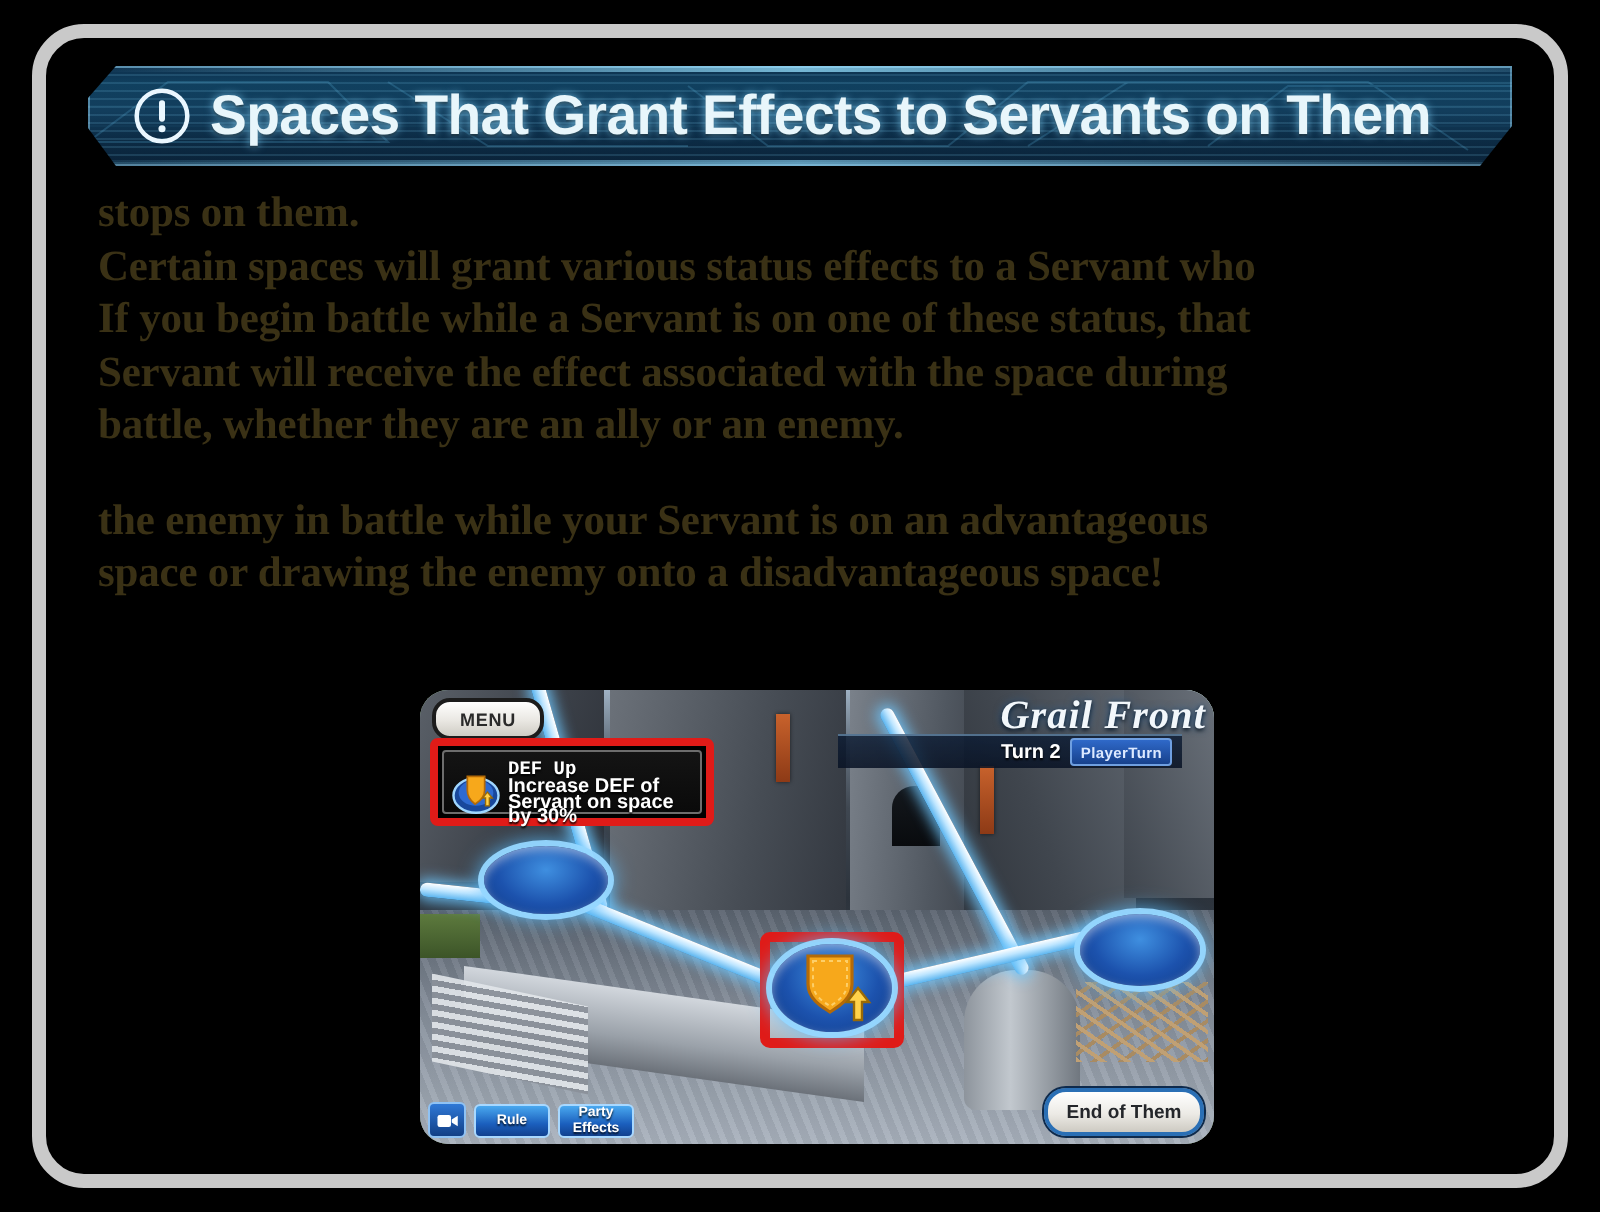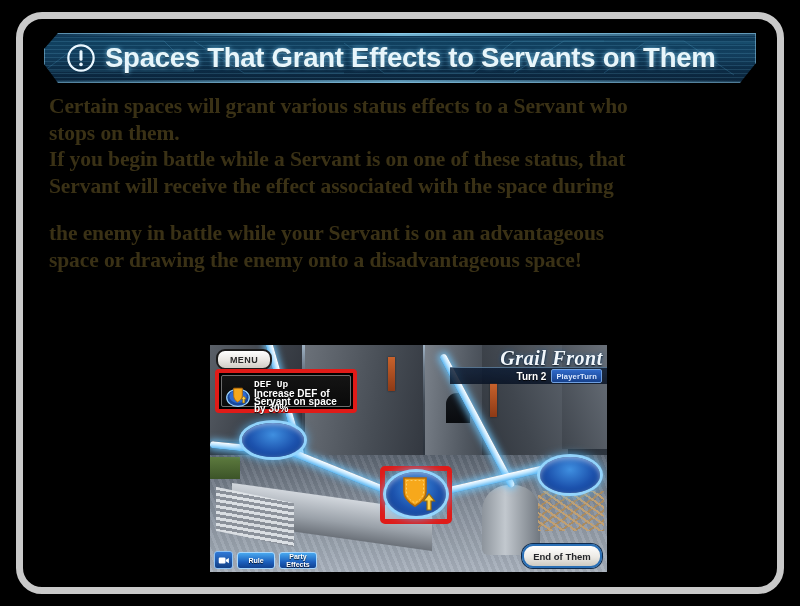--- a/index.html
+++ b/index.html
@@ -97,20 +97,21 @@
   #body-copy .para-gap{margin-top:21px;}
   .bodyline{display:block;white-space:nowrap;}
 
   
   #game-shot{
     position:absolute;left:187px;top:326px;
     width:397px;height:227px;
     background:#4d7c0f;
     overflow:hidden;
     box-shadow:0 0 0 1px #000;
+    border-radius:14px;
   }
   
   .map-base{
     position:absolute;inset:0;
     background:
       radial-gradient(ellipse 60% 45% at 22% 88%, #9aa0a6 0%, rgba(154,160,166,0) 62%),
       radial-gradient(ellipse 50% 40% at 52% 92%, #b3b8bd 0%, rgba(179,184,189,0) 60%),
       radial-gradient(ellipse 40% 35% at 80% 96%, #8e949c 0%, rgba(142,148,156,0) 62%),
       linear-gradient(180deg,#9fb2c4 0%, #6d7a88 10%, #3f4751 26%, #2c333c 46%, #3b434d 66%, #59616b 84%, #6e7884 100%);
   }
@@ -257,22 +258,22 @@
   
   #grail-front-label{
     position:absolute;right:4px;top:2px;
     font-family:"Liberation Serif", serif;
     font-style:italic;font-weight:bold;font-size:20px;
     color:#f2f7fb;
     text-shadow:0 0 4px rgba(40,90,140,.9),0 1px 2px #000;
     letter-spacing:.6px;
   }
   #turn-bar{
-    position:absolute;right:0;top:22px;
-    width:157px;height:17px;
+    position:absolute;right:16px;top:22px;
+    width:172px;height:17px;
     background:linear-gradient(180deg,rgba(12,28,52,.82),rgba(8,18,36,.86));
     border-top:1px solid rgba(150,200,240,.5);
     display:flex;align-items:center;justify-content:flex-end;
     gap:5px;padding-right:5px;box-sizing:border-box;
   }
   #turn-label{
     color:#ffffff;font-size:10px;font-weight:bold;
     text-shadow:0 1px 1px #000;
   }
   #player-turn-badge{
@@ -346,24 +347,25 @@
           <circle cx="16" cy="16" r="13.5" fill="none" stroke="#eaf7ff" stroke-width="2.4"></circle>
           <rect x="14.4" y="7.6" width="3.2" height="11.4" rx="1.5" fill="#eaf7ff"></rect>
           <circle cx="16" cy="22.8" r="1.9" fill="#eaf7ff"></circle>
         </svg>
         <div id="title-text">Spaces That Grant Effects to Servants on Them</div>
       </div>
     </div>
 
     <div id="body-copy">
       <p>
+        <span class="bodyline">stops on them.</span>
         <span class="bodyline">Certain spaces will grant various status effects to a Servant who</span>
-        <span class="bodyline">stops on them.</span>
         <span class="bodyline">If you begin battle while a Servant is on one of these status, that</span>
         <span class="bodyline">Servant will receive the effect associated with the space during</span>
+        <span class="bodyline">battle, whether they are an ally or an enemy.</span>
       </p>
       <p class="para-gap">
         <span class="bodyline">the enemy in battle while your Servant is on an advantageous</span>
         <span class="bodyline">space or drawing the enemy onto a disadvantageous space!</span>
       </p>
     </div>
 
     <div id="game-shot">
 
       <div class="map-base"></div>

